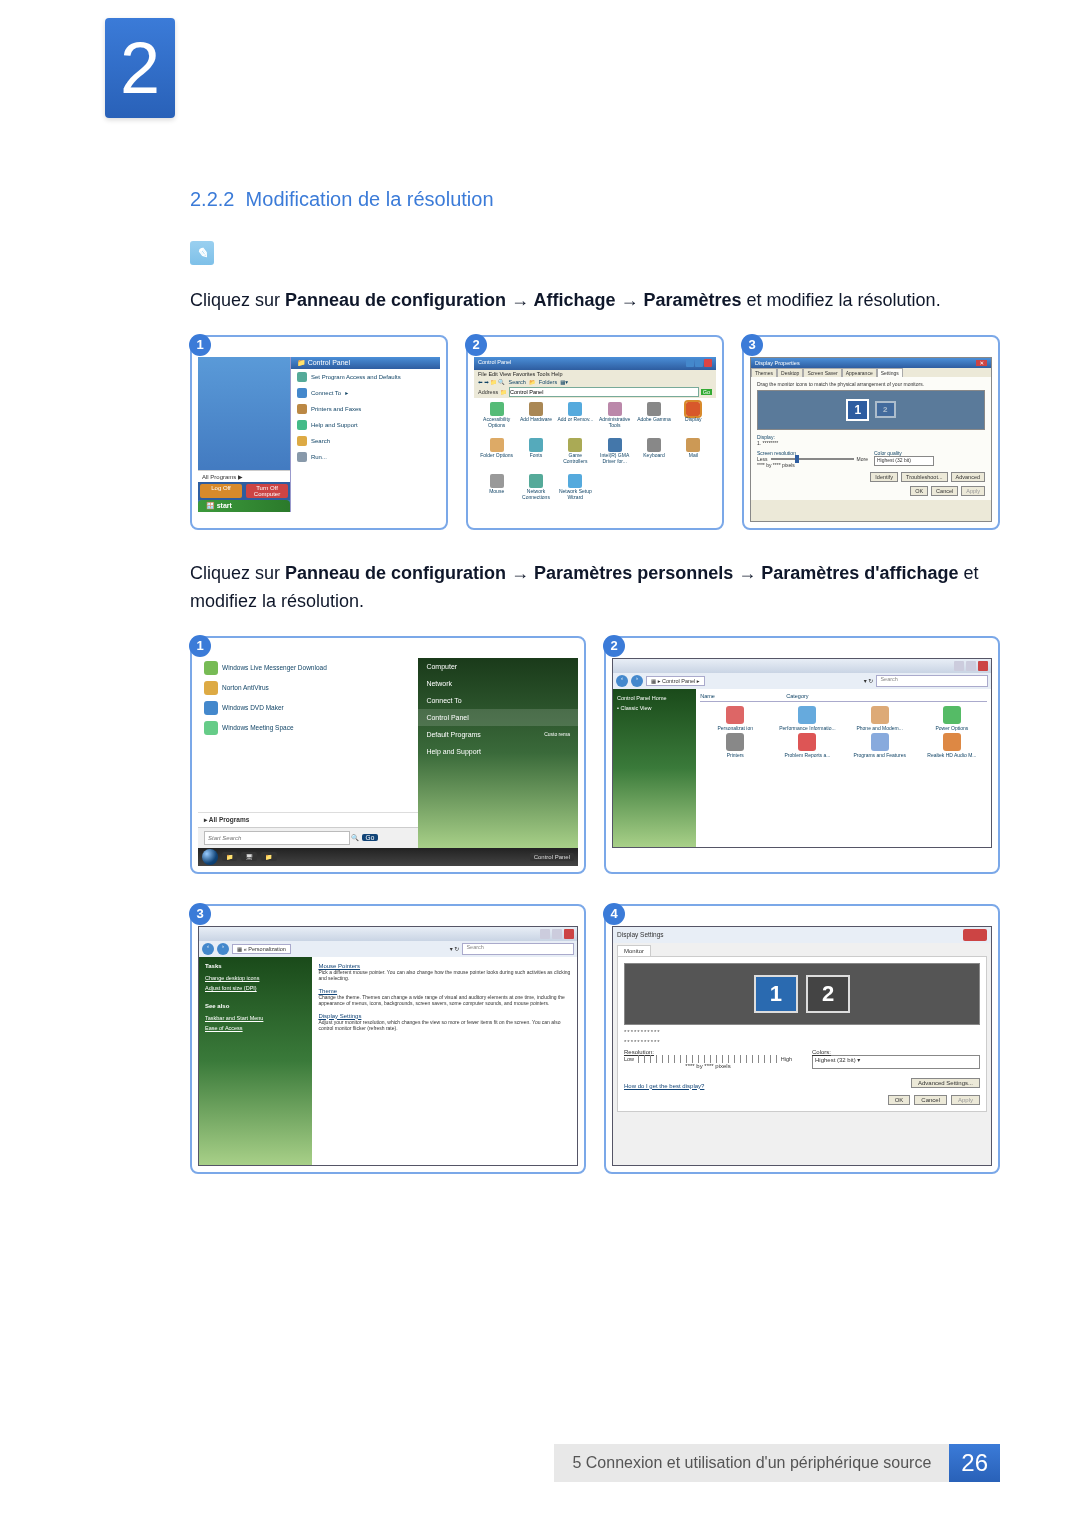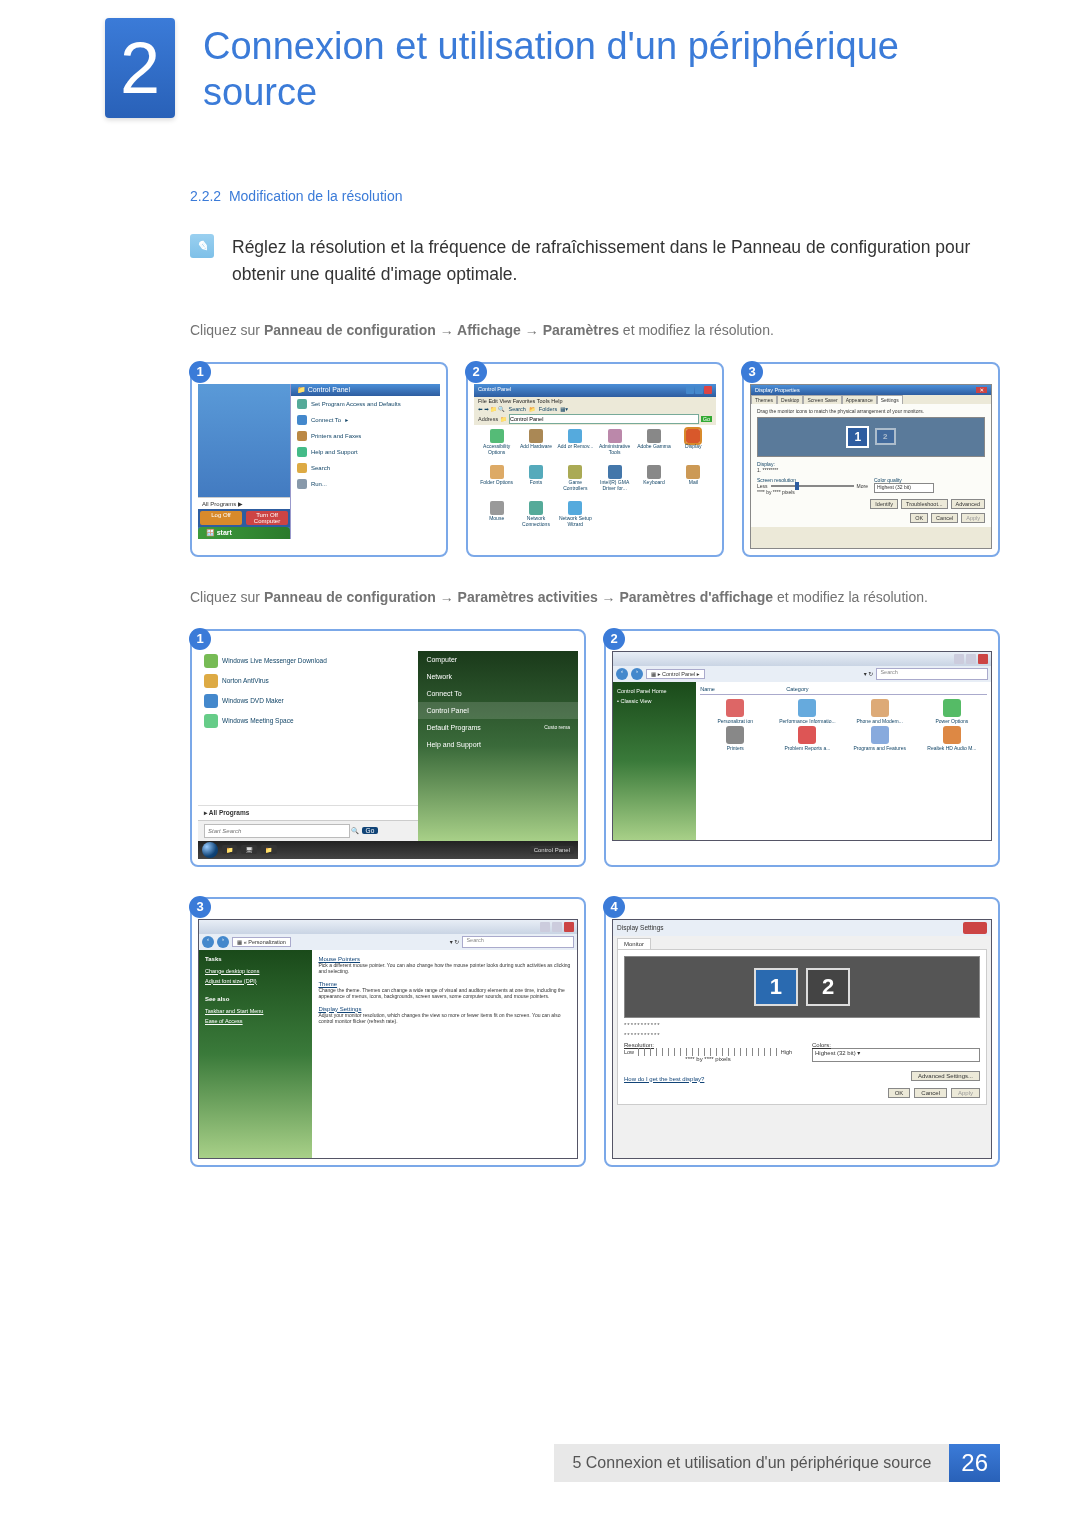--- a/index.html
+++ b/index.html
@@ -46,21 +46,21 @@
     margin-left: 28px;
     line-height: 1.2;
     padding-top: 6px;
   }
   .content {
     margin-left: 110px;
     margin-top: 70px;
   }
   .section-heading {
     color: #3b7bd8;
-    font-size: 14px;
+    font-size: 20px;
     font-weight: 400;
     margin-bottom: 30px;
   }
   .info-block {
     display: flex;
     align-items: flex-start;
     margin-bottom: 22px;
   }
   .info-icon {
     width: 24px;
@@ -83,23 +83,23 @@
     color: #333;
   }
   .info-text p { margin-bottom: 10px; }
   .sub-heading {
     font-size: 17.5px;
     color: #444;
     margin: 22px 0 12px 0;
     font-weight: 400;
   }
   .body-text {
-    font-size: 14px;
+    font-size: 18px;
     line-height: 1.55;
-    color: #737373;
+    color: #0f172a;
   }
   .body-text b { font-weight: bold; }
 
   .screenshots-row {
     display: flex;
     gap: 18px;
     margin: 20px 0 30px 0;
   }
   .screenshot-box {
     border: 2px solid #7ba8e8;
@@ -263,33 +263,31 @@
 </style>
 </head>
 <body>
 
 <div class="page">
 
   <div class="chapter-header">
     <div class="chapter-number-box">
       <span>2</span>
     </div>
-    <div class="chapter-title">Connexion et utilisation d'un périphérique source</div>
   </div>
 
   <div class="content">
 
     <div class="section-heading">
       <span>2.2.2</span>&nbsp;&nbsp;<span>Modification de la résolution</span>
     </div>
 
     <div class="info-block">
       <div class="info-icon">✎</div>
       <div class="info-text">
-        <p>Réglez la résolution et la fréquence de rafraîchissement dans le Panneau de configuration pour obtenir une qualité d'image optimale.</p>
       </div>
     </div>
 
     <div class="body-text">
       <span>Cliquez sur </span><b>Panneau de configuration</b><b> → </b><b>Affichage</b><b> → </b><b>Paramètres</b><span> et modifiez la résolution.</span>
     </div>
 
     <div class="screenshots-row">
 
       <div class="screenshot-box small">
@@ -452,21 +450,21 @@
               <span class="b">OK</span>
               <span class="b">Cancel</span>
               <span class="b" style="color:#999;">Apply</span>
             </div>
           </div>
         </div>
       </div>
     </div>
 
     <div class="body-text">
-      <span>Cliquez sur </span><b>Panneau de configuration</b><b> → </b><b>Paramètres activities</b><b> → </b><b>Paramètres d'affichage</b><span> et modifiez la résolution.</span>
+      <span>Cliquez sur </span><b>Panneau de configuration</b><b> → </b><b>Paramètres personnels</b><b> → </b><b>Paramètres d'affichage</b><span> et modifiez la résolution.</span>
     </div>
 
     <div class="screenshots-row">
 
       <div class="screenshot-box med">
         <div class="num-badge">1</div>
         <div style="margin-top:14px;">
           <div class="vista-start">
             <div class="vista-left">
               <div class="item">

